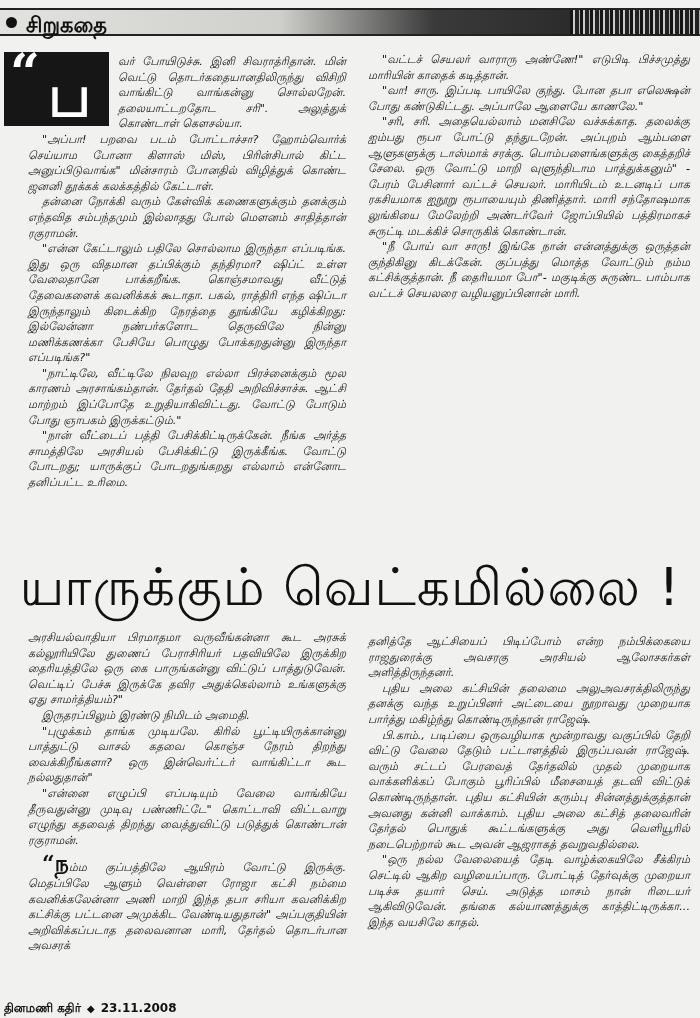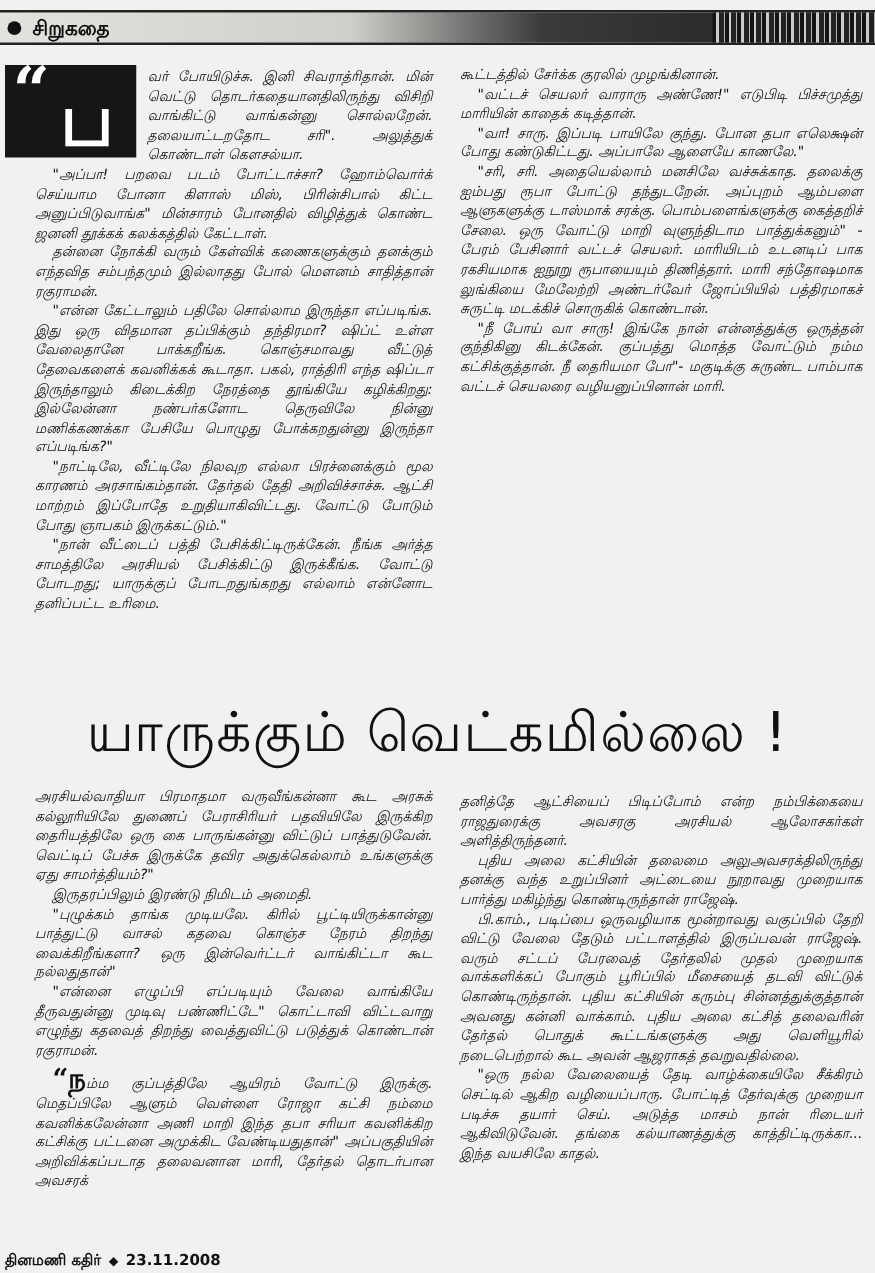--- a/index.html
+++ b/index.html
@@ -13,21 +13,21 @@
     border-top:2px solid #222; border-bottom:2px solid #222;
     background: linear-gradient(90deg, #e2e2de 0%, #cfcfcb 40%, #3a3a3a 62%, #1e1e1e 100%);
     box-sizing:border-box;
   }
   .header-bar .stripes {
     position:absolute; right:0; top:0; bottom:0; width:130px;
     background: repeating-linear-gradient(90deg, #111 0 3px, #e8e8e8 3px 5px, #222 5px 9px, #ccc 9px 10px);
     opacity:.85;
   }
   .section-dot { position:absolute; left:6px; top:7px; width:11px; height:11px; border-radius:50%; background:#111; }
-  .section-label { position:absolute; left:26px; top:3px; font-size:16px; font-weight:bold; }
+  .section-label { position:absolute; left:26px; top:3px; font-size:21px; font-weight:bold; }
 
   .dropcap-box {
     position:absolute; left:4px; top:52px; width:105px; height:74px;
     background:#161616; color:#fff;
   }
   .dropcap-box .quote { position:absolute; left:6px; top:-10px; font-size:52px; font-family:"DejaVu Serif", serif; font-weight:bold; }
   .dropcap-box .letter { position:absolute; left:44px; top:14px; font-size:58px; font-family:"DejaVu Serif", serif; font-weight:bold; line-height:60px; }
 
   .col { position:absolute; font-size:11.2px; line-height:15.6px; font-style:italic; text-align:justify; }
   .col p { margin:0; text-indent:14px; }
@@ -35,21 +35,21 @@
   .col1 { left:28px; top:54px; width:318px; }
   .col1 .first { margin-left:90px; text-indent:0; }
   .col2 { left:368px; top:52px; width:322px; }
   .col3 { left:28px; top:630px; width:318px; }
   .col4 { left:368px; top:634px; width:322px; }
   .gap { height:8px; }
   .bigcap { font-size:22px; font-weight:bold; font-style:normal; font-family:"DejaVu Serif", serif; }
 
   .title {
     position:absolute; left:0; top:552px; width:700px; text-align:center;
-    font-size:44px; line-height:70px; font-family:"DejaVu Sans", sans-serif;
+    font-size:52px; line-height:70px; font-family:"DejaVu Sans", sans-serif;
     letter-spacing:1px; color:#111; font-weight:normal;
   }
   .footer {
     position:absolute; left:4px; top:1001px; font-size:12px; font-weight:bold;
   }
   .footer .diamond { margin:0 6px; font-size:10px; }
 </style>
 </head>
 <body>
 
@@ -67,21 +67,20 @@
 <div class="col col1">
   <p class="first">வர் போயிடுச்சு. இனி சிவராத்ரிதான். மின் வெட்டு தொடர்கதையானதிலிருந்து விசிறி வாங்கிட்டு வாங்கன்னு சொல்லறேன். தலையாட்டறதோட சரி". அலுத்துக் கொண்டாள் கௌசல்யா.</p>
   <p>"அப்பா! பறவை படம் போட்டாச்சா? ஹோம்வொர்க் செய்யாம போனா கிளாஸ் மிஸ், பிரின்சிபால் கிட்ட அனுப்பிடுவாங்க" மின்சாரம் போனதில் விழித்துக் கொண்ட ஜனனி தூக்கக் கலக்கத்தில் கேட்டாள்.</p>
   <p>தன்னை நோக்கி வரும் கேள்விக் கணைகளுக்கும் தனக்கும் எந்தவித சம்பந்தமும் இல்லாதது போல் மௌனம் சாதித்தான் ரகுராமன்.</p>
   <p>"என்ன கேட்டாலும் பதிலே சொல்லாம இருந்தா எப்படிங்க. இது ஒரு விதமான தப்பிக்கும் தந்திரமா? ஷிப்ட் உள்ள வேலைதானே பாக்கறீங்க. கொஞ்சமாவது வீட்டுத் தேவைகளைக் கவனிக்கக் கூடாதா. பகல், ராத்திரி எந்த ஷிப்டா இருந்தாலும் கிடைக்கிற நேரத்தை தூங்கியே கழிக்கிறது: இல்லேன்னா நண்பர்களோட தெருவிலே நின்னு மணிக்கணக்கா பேசியே பொழுது போக்கறதுன்னு இருந்தா எப்படிங்க?"</p>
   <p>"நாட்டிலே, வீட்டிலே நிலவுற எல்லா பிரச்னைக்கும் மூல காரணம் அரசாங்கம்தான். தேர்தல் தேதி அறிவிச்சாச்சு. ஆட்சி மாற்றம் இப்போதே உறுதியாகிவிட்டது. வோட்டு போடும் போது ஞாபகம் இருக்கட்டும்."</p>
   <p>"நான் வீட்டைப் பத்தி பேசிக்கிட்டிருக்கேன். நீங்க அர்த்த சாமத்திலே அரசியல் பேசிக்கிட்டு இருக்கீங்க. வோட்டு போடறது; யாருக்குப் போடறதுங்கறது எல்லாம் என்னோட தனிப்பட்ட உரிமை.</p>
 </div>
 
 <div class="col col2">
-  <p class="noindent">கூட்டத்தில் சேர்க்க குரலில் முழங்கினான்.</p>
   <p>"வட்டச் செயலர் வாராரு அண்ணே!" எடுபிடி பிச்சமுத்து மாரியின் காதைக் கடித்தான்.</p>
   <p>"வா! சாரு. இப்படி பாயிலே குந்து. போன தபா எலெக்ஷன் போது கண்டுகிட்டது. அப்பாலே ஆளையே காணலே."</p>
   <p>"சரி, சரி. அதையெல்லாம் மனசிலே வச்சுக்காத. தலைக்கு ஐம்பது ரூபா போட்டு தந்துடறேன். அப்புறம் ஆம்பளை ஆளுகளுக்கு டாஸ்மாக் சரக்கு. பொம்பளைங்களுக்கு கைத்தறிச் சேலை. ஒரு வோட்டு மாறி வுளுந்திடாம பாத்துக்கனும்" - பேரம் பேசினார் வட்டச் செயலர். மாரியிடம் உடனடிப் பாக ரகசியமாக ஐநூறு ரூபாயையும் திணித்தார். மாரி சந்தோஷமாக லுங்கியை மேலேற்றி அண்டர்வேர் ஜோப்பியில் பத்திரமாகச் சுருட்டி மடக்கிச் சொருகிக் கொண்டான்.</p>
   <p>"நீ போய் வா சாரு! இங்கே நான் என்னத்துக்கு ஒருத்தன் குந்திகினு கிடக்கேன். குப்பத்து மொத்த வோட்டும் நம்ம கட்சிக்குத்தான். நீ தைரியமா போ"- மகுடிக்கு சுருண்ட பாம்பாக வட்டச் செயலரை வழியனுப்பினான் மாரி.</p>
   <div class="gap"></div>
 </div>
 
 <div class="title">யாருக்கும் வெட்கமில்லை !</div>
 
 <div class="col col3">

